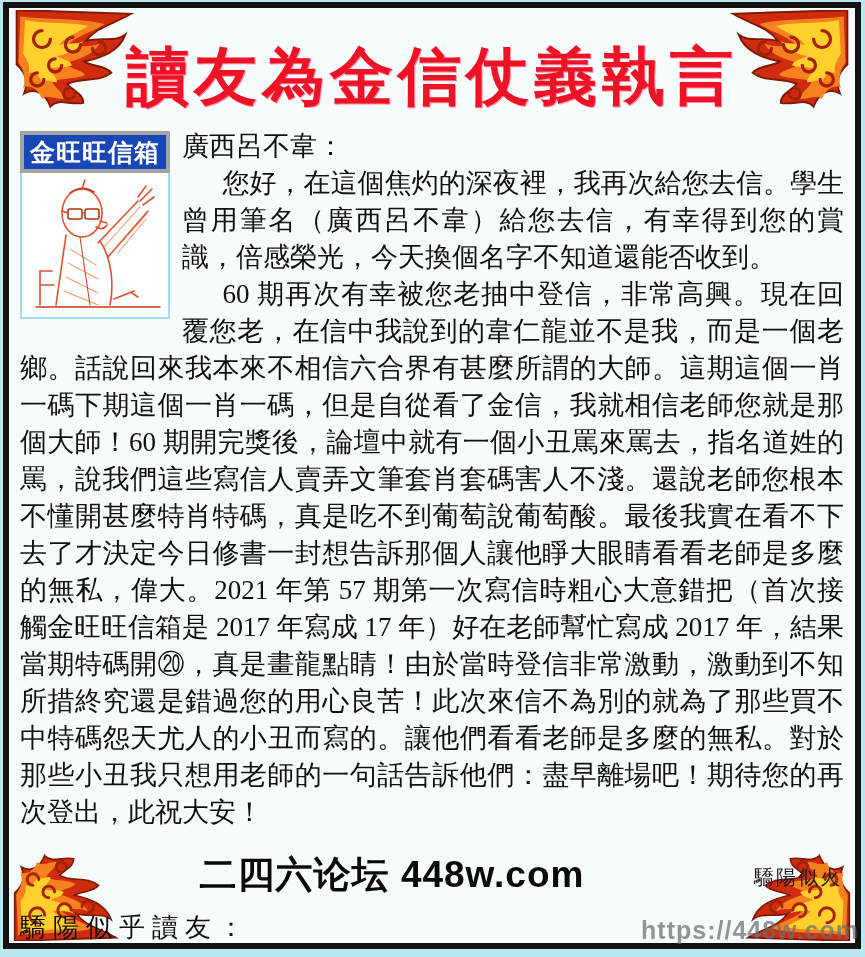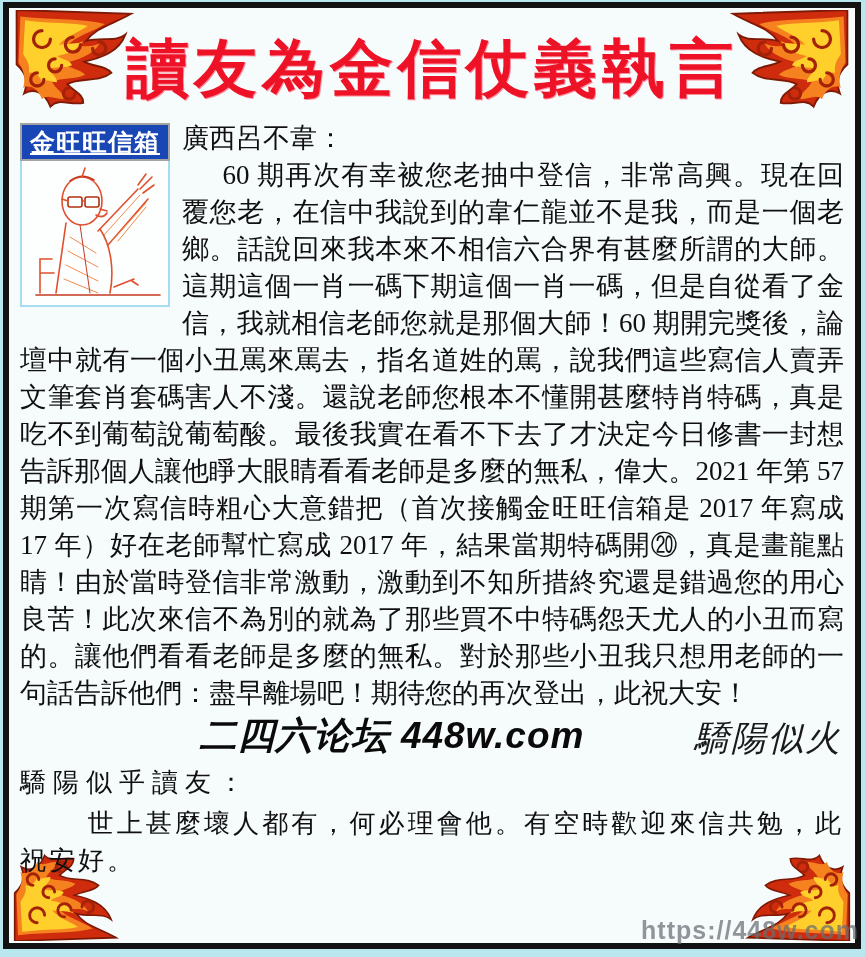--- a/index.html
+++ b/index.html
@@ -24,80 +24,78 @@
   .orn-br { right:2px; bottom:2px; width:132px; height:108px; transform:scale(-1,-1); }
 
   .main-title {
     position:relative; z-index:3;
     text-align:center;
     font-size:63px; line-height:90px;
     font-weight:900;
     letter-spacing:5px;
     color:#ee1226;
     text-shadow:1px 1px 0 #ff8fa0;
-    padding-top:16px;
+    padding-top:24px;
     white-space:nowrap;
   }
   .content {
     position:relative; z-index:3;
     padding:6px 11px 0 11px;
     font-size:27px; line-height:37px;
     color:#101010;
     text-align:justify;
   }
   
   .mailbox {
     float:left;
     width:150px;
     margin:3px 12px 26px 0;
   }
   .mailbox-header {
     background:#1846b4;
-    border:2px solid #a3a3a3;
+    border:4px solid #a3a3a3;
     color:#ffffff;
     font-weight:bold;
     font-size:25px; line-height:34px;
     text-align:center;
     letter-spacing:1px;
     font-family:"Liberation Sans","DejaVu Sans",sans-serif;
-    text-decoration:underline;
   }
   .mailbox-pic {
     border:2px solid #a6dcef;
     border-top:none;
     background:#fdfefe;
     height:146px;
     overflow:hidden;
   }
   .letter p { text-indent:1.5em; }
   .letter p.salutation { text-indent:0; }
 
   .forum-row {
     position:relative;
     height:48px;
-    margin-top:0;
-    font-style:italic;
+    margin-top:20px;
   }
   .forum-line {
     position:absolute; left:0; right:80px;
     text-align:center;
     font-family:"Liberation Sans","DejaVu Sans",sans-serif;
     font-weight:bold;
     font-size:37px; line-height:48px;
     color:#0a0a0a;
     letter-spacing:1px;
   }
   .writer-signature {
     position:absolute; right:2px; top:8px;
-    font-size:35px;
+    font-size:20px;
     color:#1a1a1a;
     letter-spacing:2px;
   }
   .reply-salutation {
-    margin-top:4px;
+    margin-top:10px;
     font-size:26px;
     letter-spacing:7px;
   }
   .reply-text {
     margin-top:4px;
     text-indent:2.6em;
     font-size:26px;
     letter-spacing:3px;
   }
   .watermark {
@@ -177,20 +175,21 @@
           <path d="M30,98 h-12 v34 M18,112 h14"></path>
 
           <path d="M14,134 H138" stroke="#c43a20"></path>
           <path d="M92,126 l20,-8 M110,120 l6,4"></path>
         </svg>
       </div>
     </div>
 
     <div class="letter">
       <p class="salutation">廣西呂不韋：</p>
+      <p>您好，在這個焦灼的深夜裡，我再次給您去信。學生曾用筆名（廣西呂不韋）給您去信，有幸得到您的賞識，倍感榮光，今天換個名字不知道還能否收到。</p>
       <p>60 期再次有幸被您老抽中登信，非常高興。現在回覆您老，在信中我說到的韋仁龍並不是我，而是一個老鄉。話說回來我本來不相信六合界有甚麼所謂的大師。這期這個一肖一碼下期這個一肖一碼，但是自從看了金信，我就相信老師您就是那個大師！60 期開完獎後，論壇中就有一個小丑罵來罵去，指名道姓的罵，說我們這些寫信人賣弄文筆套肖套碼害人不淺。還說老師您根本不懂開甚麼特肖特碼，真是吃不到葡萄說葡萄酸。最後我實在看不下去了才決定今日修書一封想告訴那個人讓他睜大眼睛看看老師是多麼的無私，偉大。2021 年第 57 期第一次寫信時粗心大意錯把（首次接觸金旺旺信箱是 2017 年寫成 17 年）好在老師幫忙寫成 2017 年，結果當期特碼開⑳，真是畫龍點睛！由於當時登信非常激動，激動到不知所措終究還是錯過您的用心良苦！此次來信不為別的就為了那些買不中特碼怨天尤人的小丑而寫的。讓他們看看老師是多麼的無私。對於那些小丑我只想用老師的一句話告訴他們：盡早離場吧！期待您的再次登出，此祝大安！</p>
     </div>
 
     <div class="forum-row">
       <div class="forum-line">二四六论坛 448w.com</div>
       <div class="writer-signature">驕陽似火</div>
     </div>
 
     <div class="reply-salutation">驕陽似乎讀友：</div>
     <div class="reply-text">世上甚麼壞人都有，何必理會他。有空時歡迎來信共勉，此祝安好。</div>

